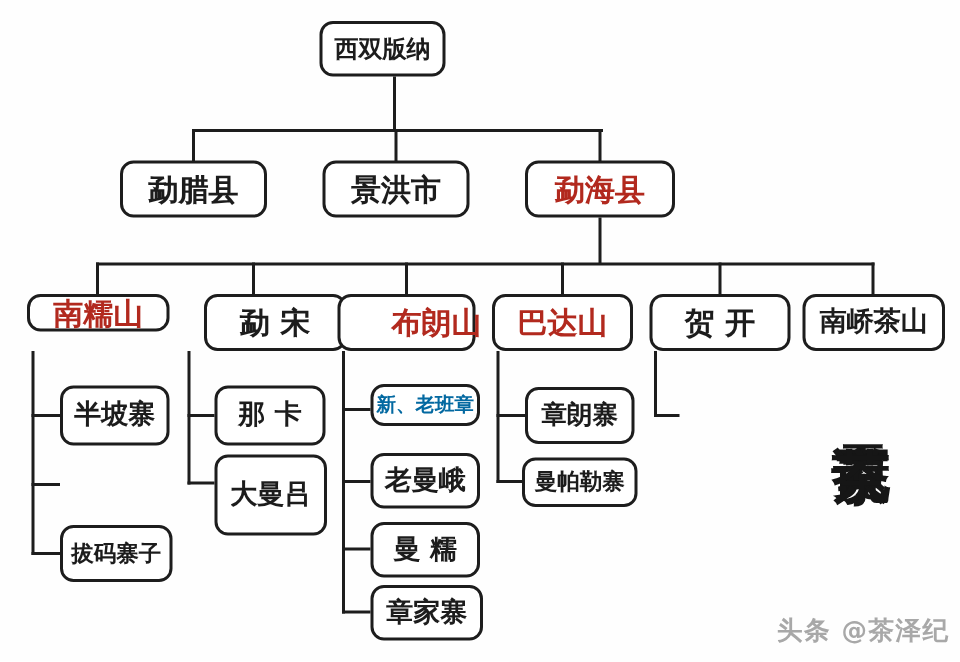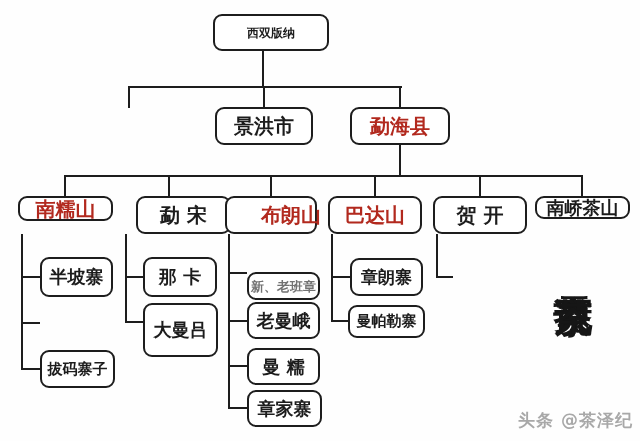--- a/index.html
+++ b/index.html
@@ -85,39 +85,40 @@
     <div class="hline" style="left:228px;top:407px;width:19px;"></div>
 
     <div class="vline" style="left:331px;top:234px;height:88px;"></div>
     <div class="hline" style="left:331px;top:276px;width:19px;"></div>
     <div class="hline" style="left:331px;top:320px;width:19px;"></div>
 
     <div class="vline" style="left:436px;top:234px;height:44px;"></div>
     <div class="hline" style="left:436px;top:276px;width:17px;"></div>
   </div>
 
-  <div class="node" style="left:213px;top:14px;width:116px;height:37px;font-size:12px;">西双版纳</div>
+  <div class="node" style="left:213px;top:14px;width:84px;height:37px;font-size:16px;">西双版纳</div>
 
+  <div class="node" style="left:80px;top:107px;width:98px;height:38px;font-size:20px;">勐腊县</div>
   <div class="node" style="left:215px;top:107px;width:98px;height:38px;font-size:20px;">景洪市</div>
   <div class="node" style="left: 350px; top: 107px; width: 100px; height: 38px; font-size: 20px; color: rgb(178, 41, 30);">勐海县</div>
 
   <div class="node" style="left: 18px; top: 196px; width: 95px; height: 25px; font-size: 20px; color: rgb(178, 41, 30);">南糯山</div>
   <div class="node" style="left:136px;top:196px;width:95px;height:38px;font-size:20px;">勐 宋</div>
   <div class="node" style="left: 225px; top: 196px; width: 92px; height: 38px; font-size: 20px; color: rgb(178, 41, 30); padding-left: 40px;">布朗山</div>
   <div class="node" style="left: 328px; top: 196px; width: 94px; height: 38px; font-size: 20px; color: rgb(178, 41, 30);">巴达山</div>
   <div class="node" style="left:433px;top:196px;width:94px;height:38px;font-size:20px;">贺 开</div>
-  <div class="node" style="left:535px;top:196px;width:95px;height:23px;font-size:18px;">南峤茶山</div>
+  <div class="node" style="left:535px;top:196px;width:95px;height:38px;font-size:18px;">南峤茶山</div>
 
   <div class="node" style="left:40px;top:257px;width:73px;height:40px;font-size:18px;">半坡寨</div>
   <div class="node" style="left:40px;top:350px;width:75px;height:38px;font-size:15px;">拔码寨子</div>
 
   <div class="node" style="left:143px;top:257px;width:74px;height:40px;font-size:18px;text-align:right;">那 卡</div>
   <div class="node" style="left:143px;top:303px;width:75px;height:54px;font-size:18px;">大曼吕</div>
 
-  <div class="node" style="left: 247px; top: 256px; width: 73px; height: 28px; font-size: 13px; color: #737373; margin-top: 16px;">新、老班章</div>
+  <div class="node" style="left: 247px; top: 256px; width: 73px; height: 28px; font-size: 13px; color: #0369a1;">新、老班章</div>
   <div class="node" style="left:247px;top:302px;width:73px;height:37px;font-size:18px;">老曼峨</div>
   <div class="node" style="left:247px;top:348px;width:73px;height:37px;font-size:18px;">曼 糯</div>
   <div class="node" style="left:247px;top:390px;width:75px;height:37px;font-size:18px;">章家寨</div>
 
   <div class="node" style="left:350px;top:258px;width:73px;height:38px;font-size:17px;">章朗寨</div>
   <div class="node" style="left:348px;top:305px;width:77px;height:33px;font-size:15px;">曼帕勒寨</div>
 
 
   <div class="signature">素霓说茶</div>
   <div class="watermark">头条 @茶泽纪</div>

